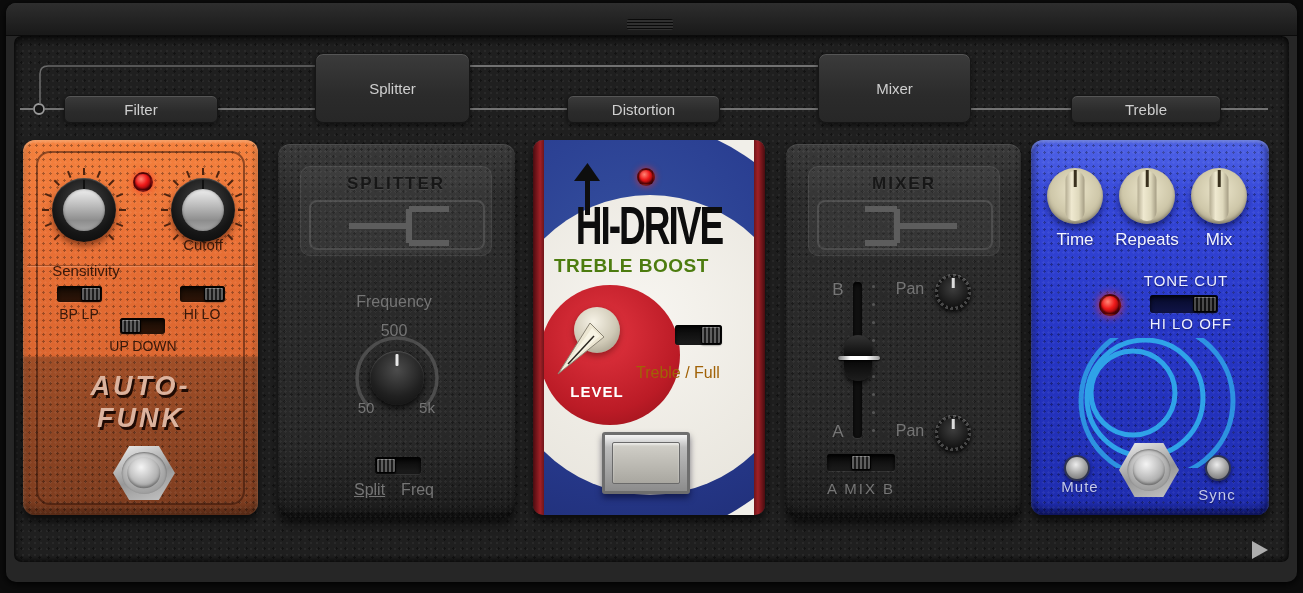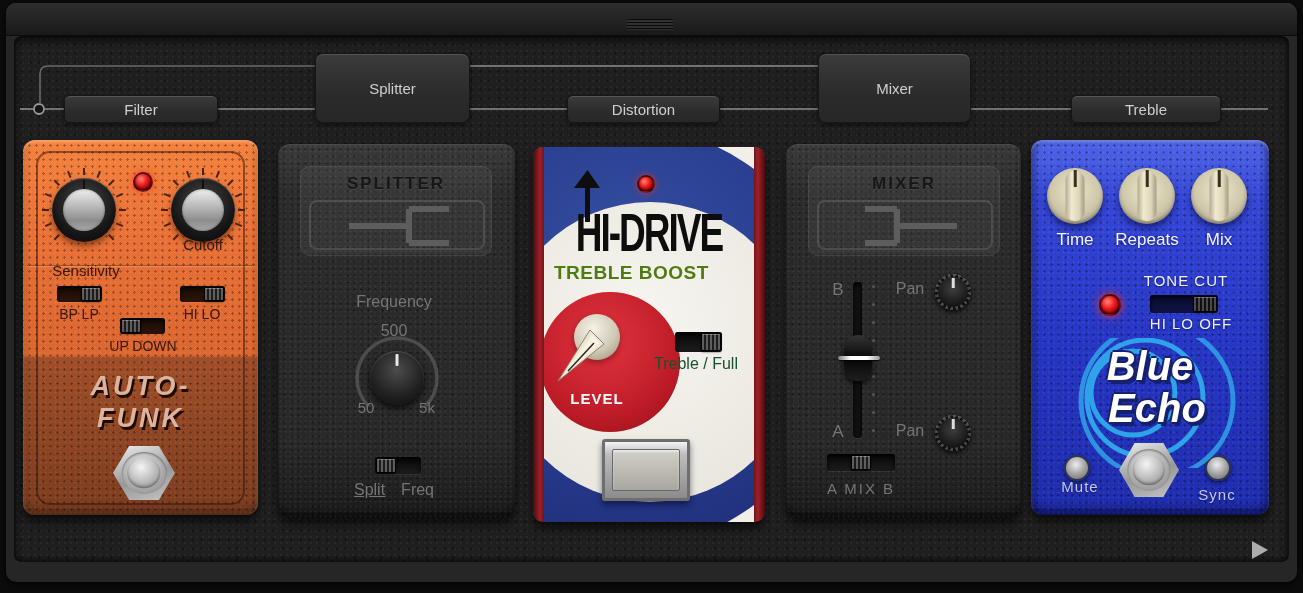--- a/index.html
+++ b/index.html
@@ -104,35 +104,35 @@
   .panknob .face2{position:absolute;inset:3px;border-radius:50%;background:radial-gradient(circle at 50% 38%,#3e3e3e,#141414 75%);}
   .panknob .ptr{position:absolute;left:50%;top:4px;width:2.5px;height:10px;transform:translateX(-50%);background:#ddd;}
   .track{position:absolute;background:#101010;border-radius:4px;box-shadow:inset 0 2px 4px #000,0 1px 0 rgba(255,255,255,.07);}
   .fader{position:absolute;width:28px;height:46px;border-radius:14px;cursor:grab;
     background:linear-gradient(180deg,#343434,#070707 52%,#1e1e1e);box-shadow:0 3px 5px rgba(0,0,0,.7);}
   .fline{position:absolute;height:4px;border-radius:2px;background:linear-gradient(90deg,#7d7d7d,#fff 30%,#fff 68%,#9a9a9a);box-shadow:0 1px 2px #000;}
   .dot{position:absolute;width:3px;height:3px;border-radius:50%;background:#575757;}
 
   
   .hd{left:533px;top:140px;width:232px;height:375px;border-radius:10px;overflow:hidden;
-    box-shadow:0 6px 10px rgba(0,0,0,.65),inset 0 2px 2px rgba(255,255,255,.3);margin-top:7px;}
+    box-shadow:0 6px 10px rgba(0,0,0,.65),inset 0 2px 2px rgba(255,255,255,.3);}
   .hd .sideL{position:absolute;left:0;top:0;bottom:0;width:11px;background:linear-gradient(90deg,#4a0c10,#a02026 65%,#70151a);}
   .hd .sideR{position:absolute;right:0;top:0;bottom:0;width:11px;background:linear-gradient(270deg,#4a0c10,#a02026 65%,#70151a);}
   .hd .face{position:absolute;left:11px;right:11px;top:0;bottom:0;background:#f1efe9;overflow:hidden;}
   .circ{position:absolute;border-radius:50%;}
   .c-blue{background:radial-gradient(circle at 50% 32%,#35509f,#273a8e 55%,#1d2a6e);}
   .c-white{background:radial-gradient(circle at 48% 40%,#f7f5f0,#e9e6de 80%);}
   .c-red{background:radial-gradient(circle at 45% 35%,#e33540,#bb1b26 65%,#8e1018);}
   .hdlogo{position:absolute;left:2px;top:56px;width:206px;text-align:center;color:#0d0d0d;
     font-weight:900;font-size:37px;letter-spacing:-2px;transform:scaleY(1.45);transform-origin:50% 0;}
   .hdsub{position:absolute;left:10px;top:115px;font-size:19px;font-weight:800;letter-spacing:.5px;color:#4d7c0f;}
   .hdball{position:absolute;left:30px;top:167px;width:46px;height:46px;border-radius:50%;cursor:pointer;
     background:radial-gradient(circle at 42% 32%,#f6f2e6,#cfc9b6 55%,#928c7a);box-shadow:0 3px 6px rgba(80,10,10,.5);}
   .hdlevel{position:absolute;left:13px;top:243px;width:80px;text-align:center;color:#fff;font-weight:bold;font-size:15px;letter-spacing:1px;}
-  .hdswlabel{position:absolute;left:92px;top:208px;width:120px;text-align:center;color:#14532d;font-size:16px;}
+  .hdswlabel{position:absolute;left:92px;top:224px;width:120px;color:#a16207;font-size:16px;}
   .hdfoot{position:absolute;left:58px;top:292px;width:88px;height:62px;border:3px solid #6e6e6e;border-radius:3px;cursor:pointer;
     background:linear-gradient(180deg,#f4f4f4,#bdbdbd 22%,#8c8c8c);box-shadow:0 4px 6px rgba(0,0,30,.5);}
   .hdfoot .plate{position:absolute;inset:7px;border:1px solid #6a6a6a;border-radius:2px;
     background:linear-gradient(180deg,#d2d0c9,#a9a7a0);box-shadow:inset 0 2px 2px rgba(255,255,255,.55);}
 
   
   .be{left:1031px;top:140px;width:238px;height:375px;
     background:linear-gradient(180deg,#5064e8 0%,#3547d8 16%,#2636c6 52%,#1e2cae 100%);
     box-shadow:0 6px 10px rgba(0,0,0,.65),inset 0 2px 3px rgba(170,190,255,.5),inset 0 -6px 9px rgba(0,0,30,.55),
       inset 4px 0 8px -4px rgba(0,0,30,.5),inset -4px 0 8px -4px rgba(0,0,30,.5);}
@@ -368,21 +368,20 @@
     <div class="led" style="left:68px;top:154px;width:22px;height:22px;box-shadow:0 0 10px rgba(255,50,40,.9),inset 0 -1px 2px rgba(0,0,0,.6);"></div>
     <div class="slot navy" style="left:119px;top:155px;width:68px;height:18px;">
         <div class="slider sl-right" style="background:repeating-linear-gradient(90deg,#4a4a4a 0 2px,#101010 2px 4px);width:24px;"></div>
       </div>
     <div class="besmall" style="left:110px;top:175px;width:100px;">HI LO OFF</div>
     <svg class="spiral">
       <circle cx="112" cy="63" r="76" opacity="0.85"></circle>
       <circle cx="100" cy="60" r="58"></circle>
       <circle cx="88" cy="55" r="42"></circle>
     </svg>
-    <div class="belogo"><span>Blue</span><br><span style="padding-left:14px;">Echo</span></div>
     <div class="rndbtn" style="left:33px;top:315px;"></div>
     <div class="hex" style="left:88px;top:303px;width:60px;height:54px;z-index:3;">
         <div class="ring1"></div>
         <div class="ring2"></div>
       </div>
     <div class="rndbtn" style="left:174px;top:315px;"></div>
     <div class="besmall" style="left:21px;top:338px;width:56px;color:#c4c9ea;">Mute</div>
     <div class="besmall" style="left:158px;top:346px;width:56px;color:#c4c9ea;">Sync</div>
   </div>
 

